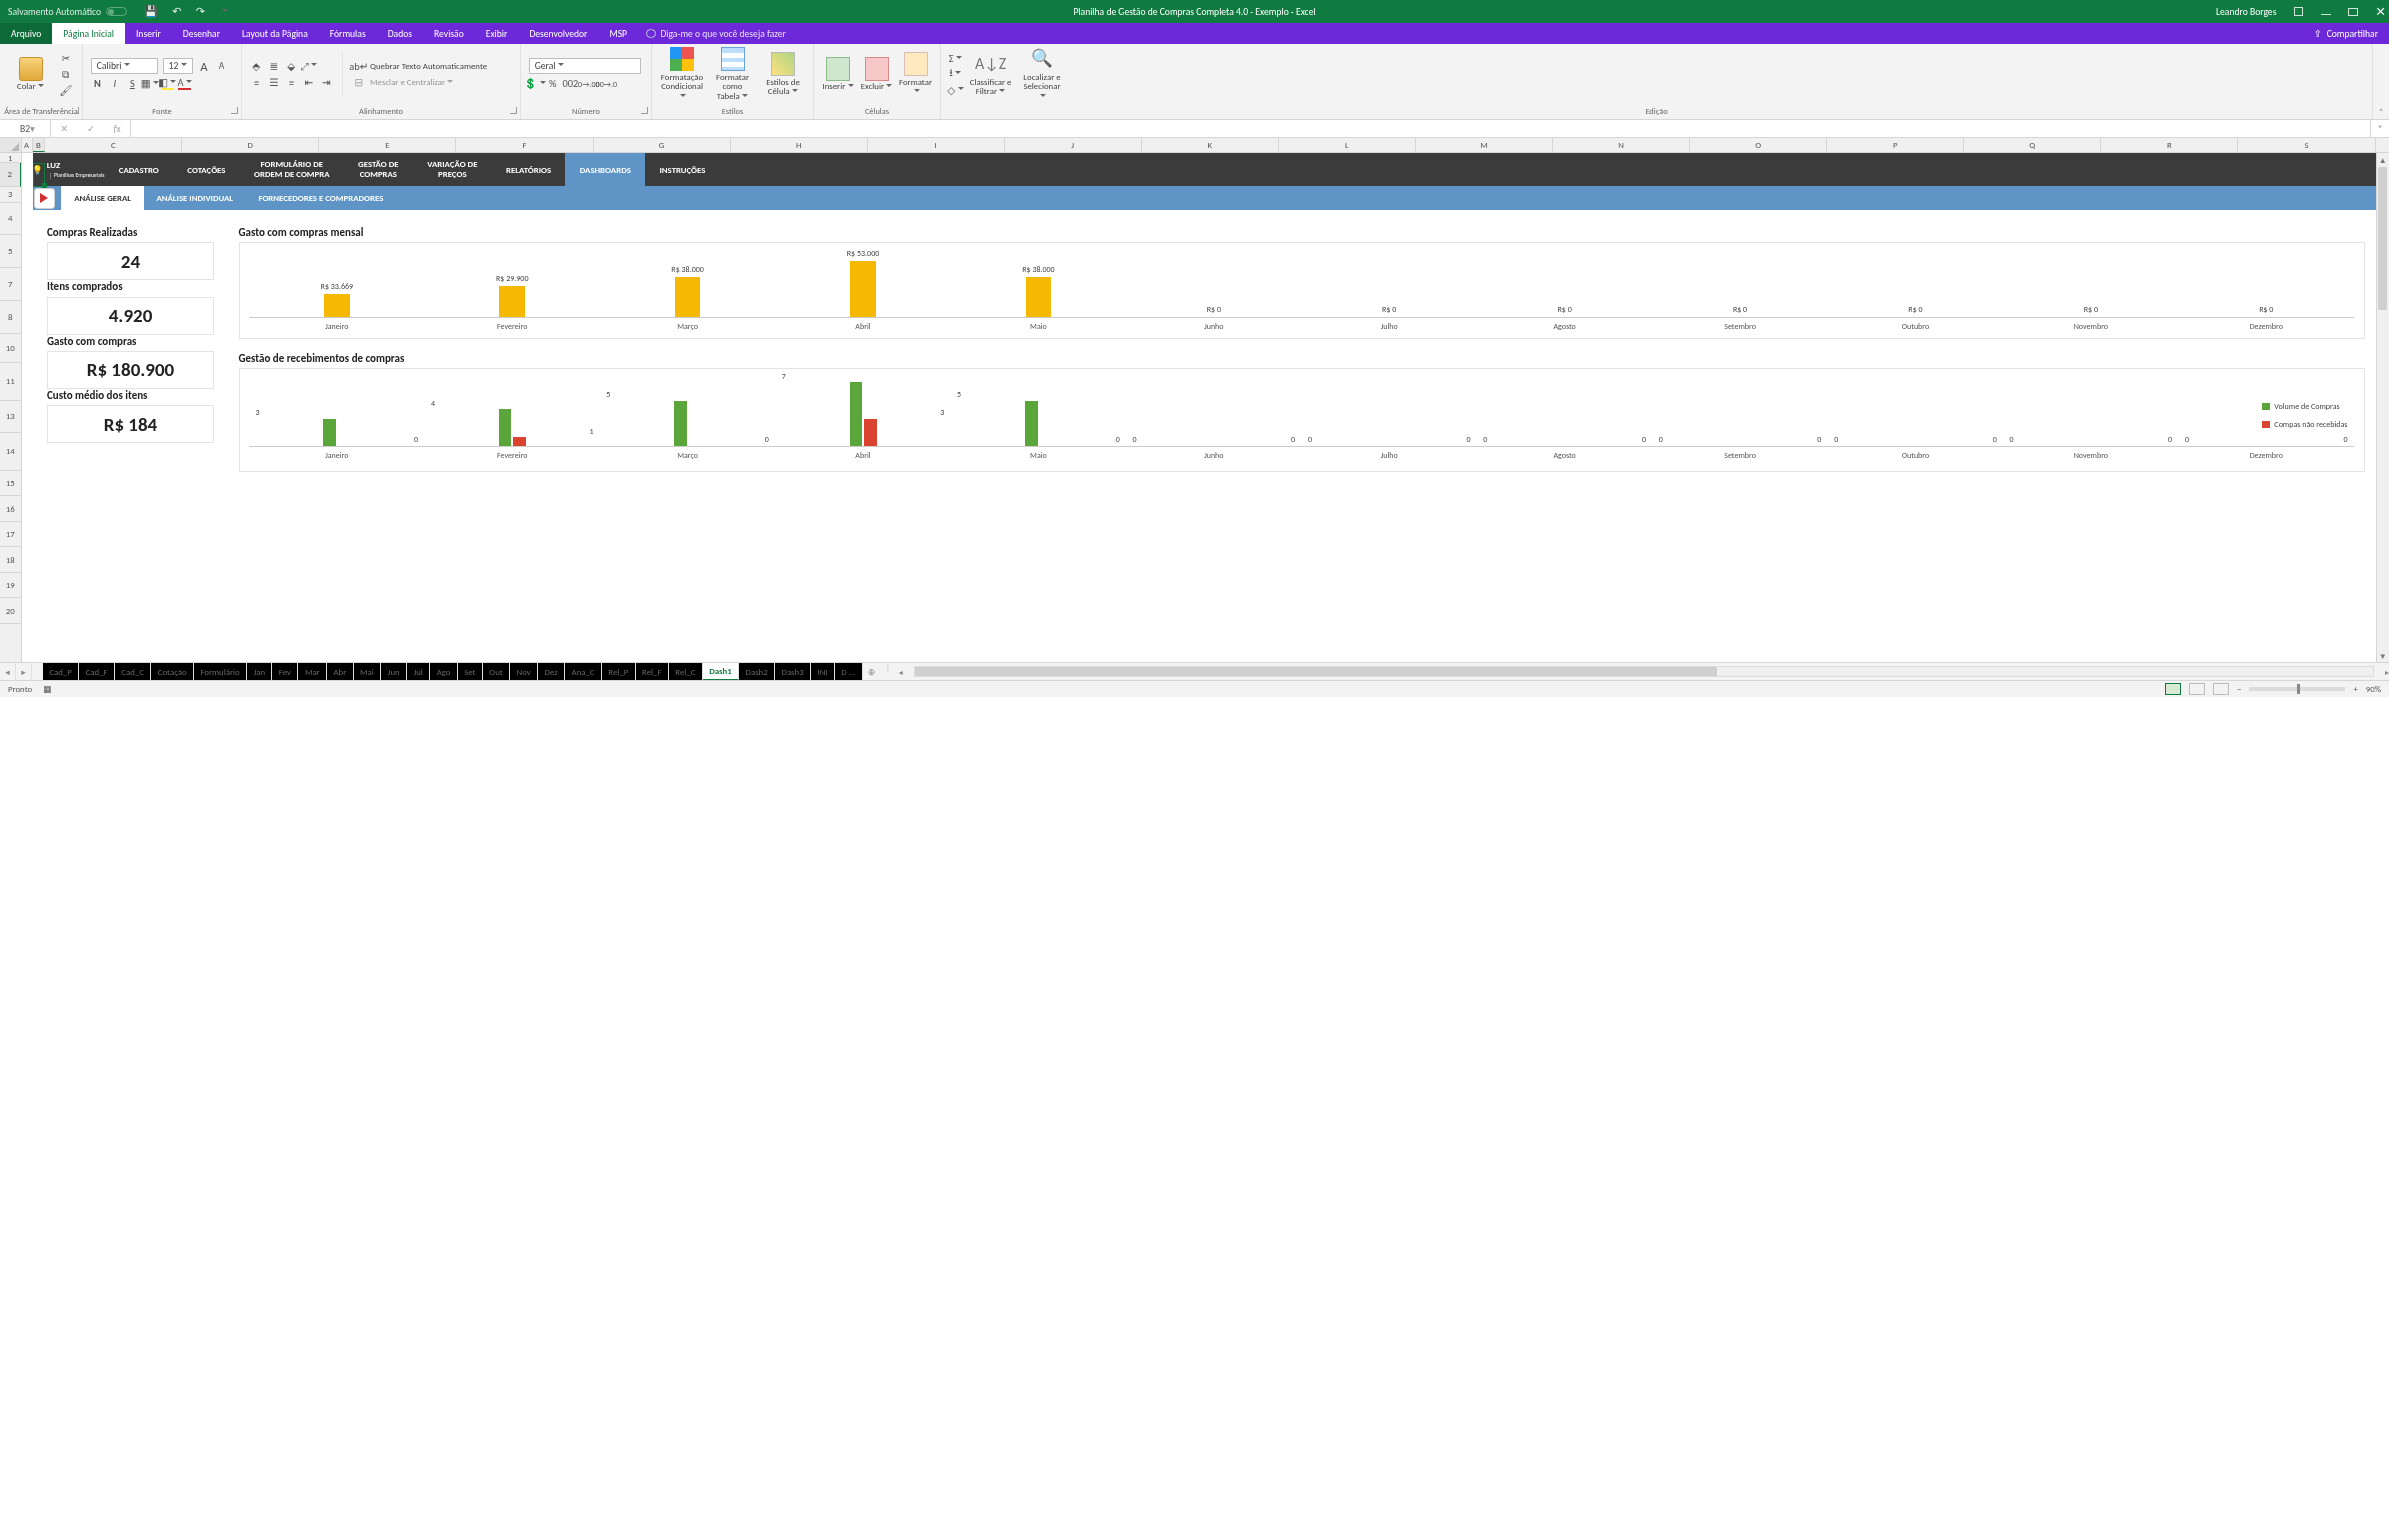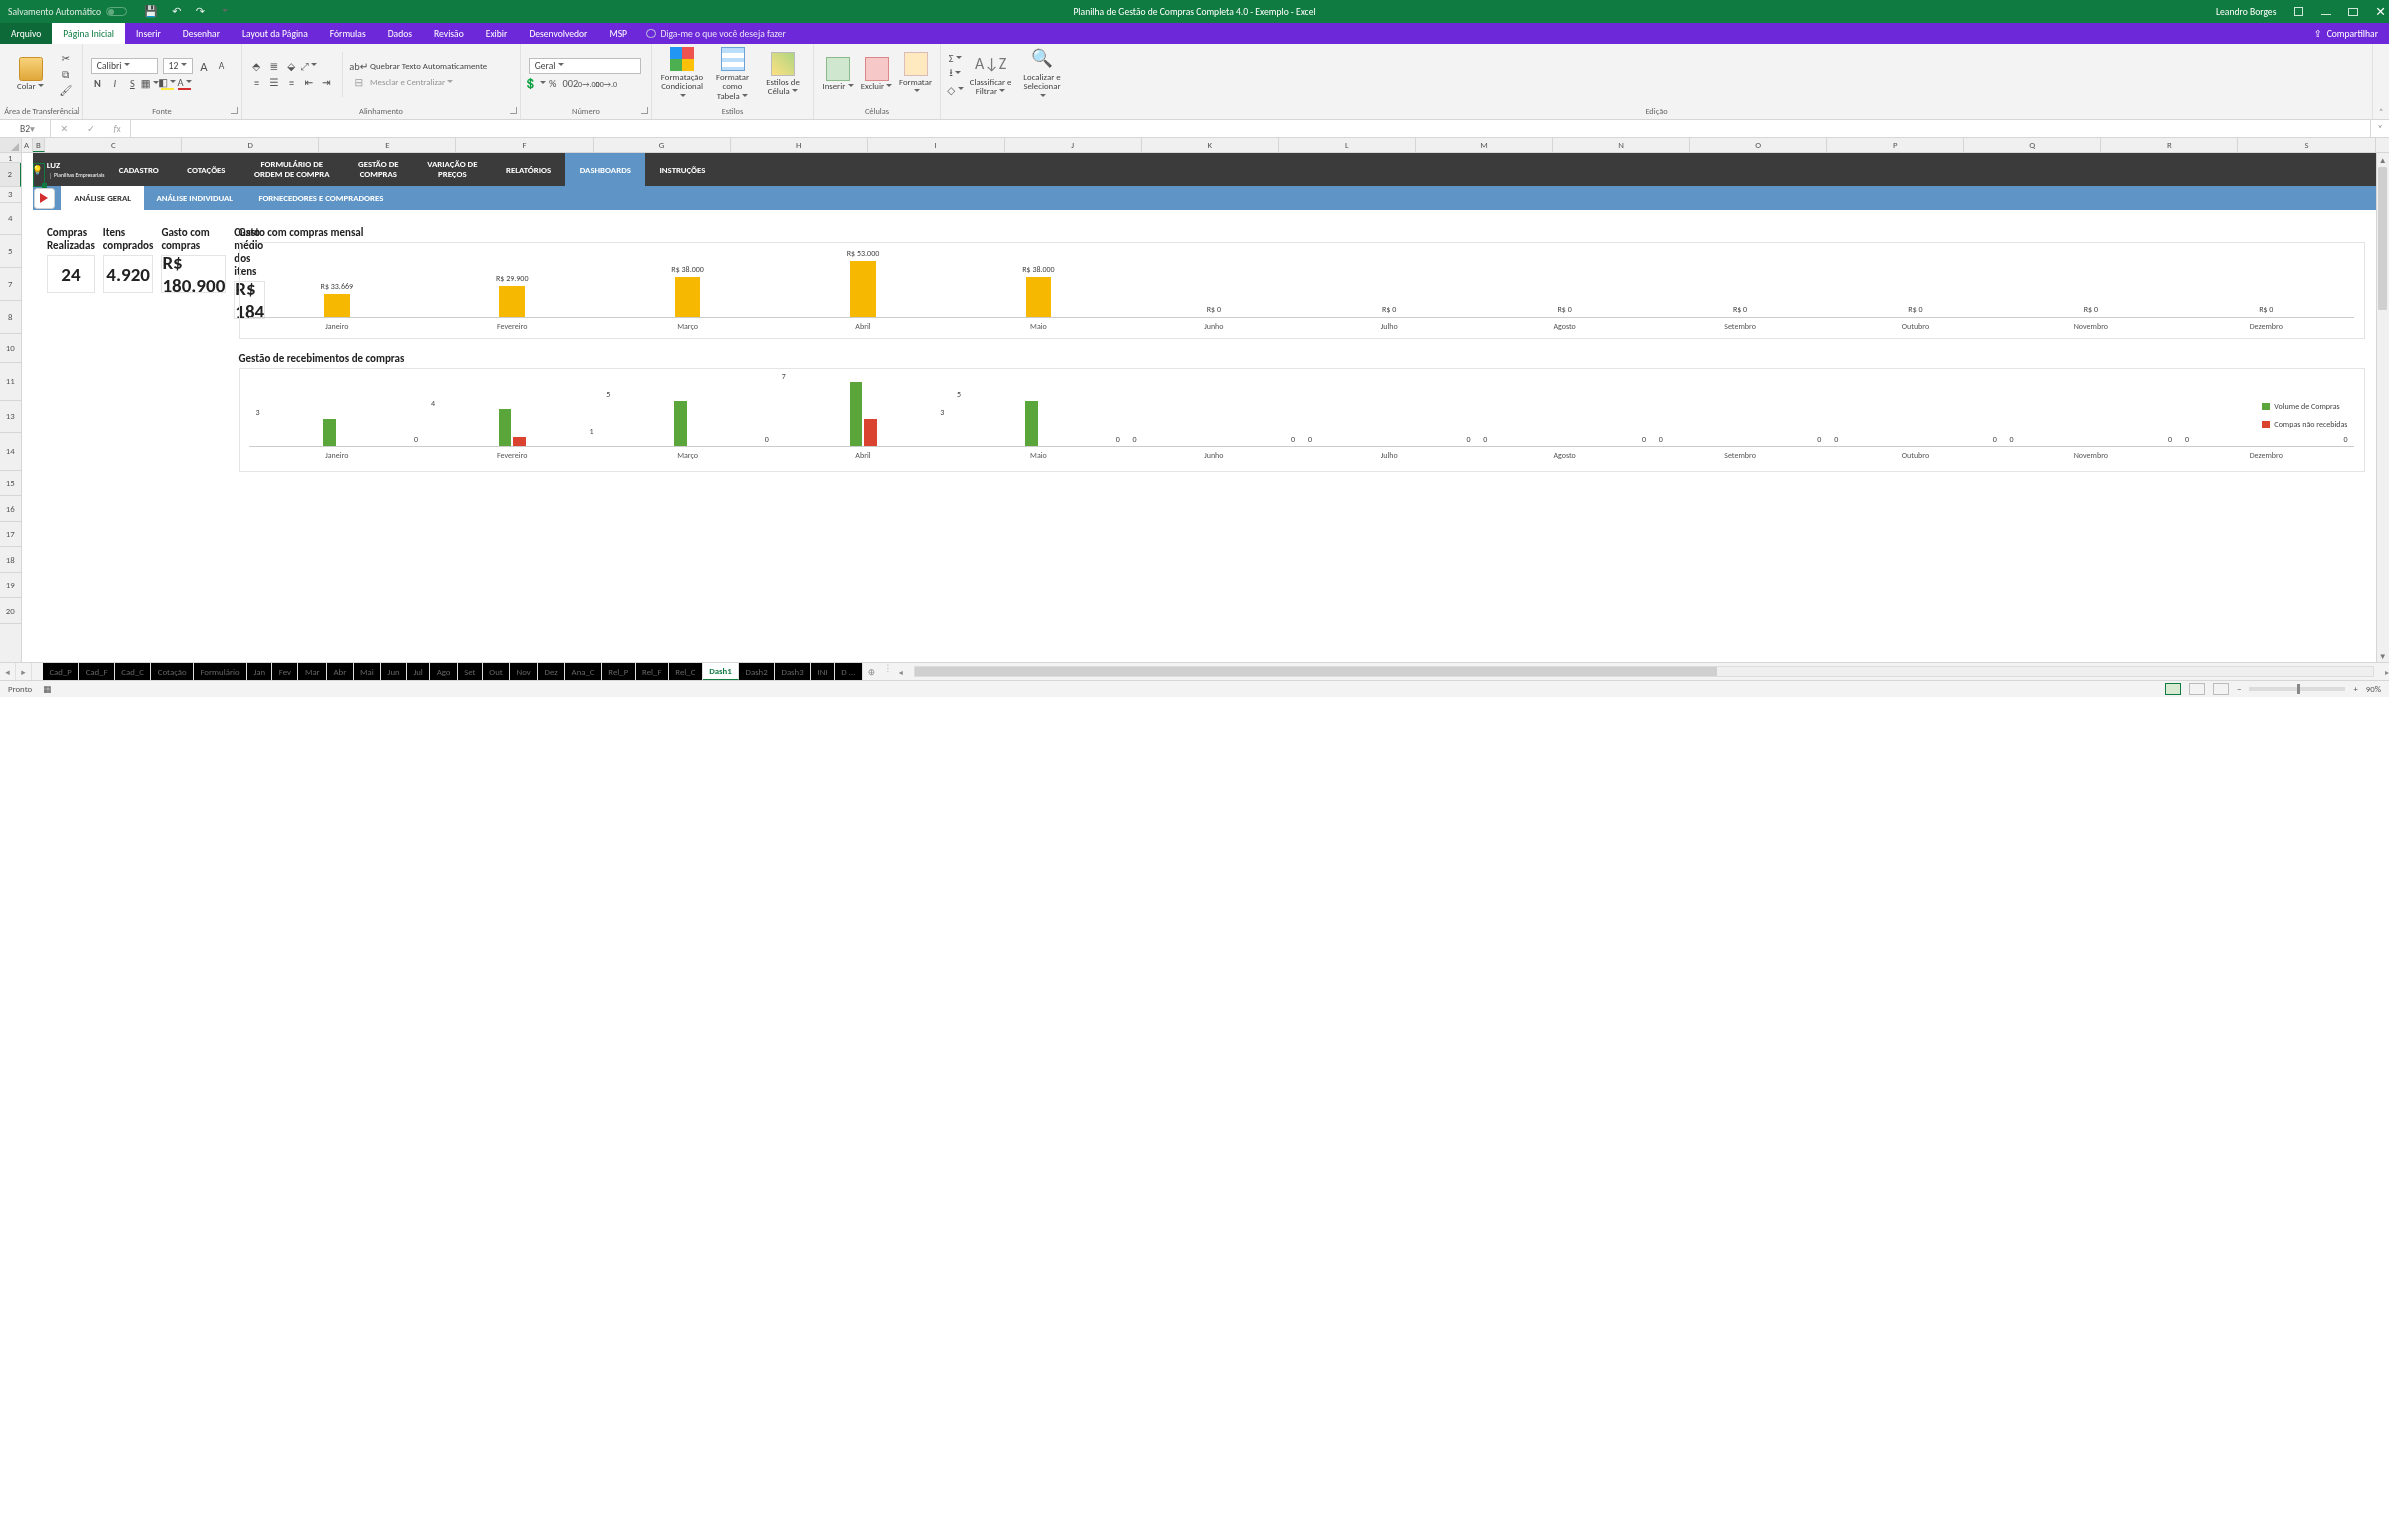--- a/index.html
+++ b/index.html
@@ -69,21 +69,21 @@
 .dash-hdr{height:33px;background:#3b3b3b;margin-left:11px;display:flex;align-items:center;color:#fff;font-size:8.8px;font-weight:600}
 .dash-hdr .logo{width:72px;display:flex;align-items:center;justify-content:center;gap:3.2px;font-weight:400}
 .dash-hdr .mitem{padding:0 14.3px;text-align:center;line-height:10.4px}
 .dash-hdr .mitem.two{line-height:9.6px}
 .dash-hdr .mitem.active{background:#5e95c6;height:100%;display:flex;align-items:center}
 .subnav{height:24px;background:#5e95c6;margin-left:11px;display:flex;align-items:center;color:#fff;font-size:8.8px;font-weight:600}
 .subnav .play{width:21px;height:21px;border-radius:3.2px;background:#fff;margin:0 6.4px 0 1.6px;display:flex;align-items:center;justify-content:center;border:0.8px solid #d0d0d0}
 .subnav .play::after{content:"";border:5.6px solid transparent;border-left:8.8px solid #d32f2f;margin-left:3.2px}
 .subnav .sitem{padding:0 12.7px;height:100%;display:flex;align-items:center}
 .subnav .sitem.active{background:#fff;color:#333}
-.kpis{position:absolute;left:25.5px;top:73px;width:167px;display:flex;flex-direction:row;gap:8px}
+.kpis{position:absolute;left:25.5px;top:73px;width:167px;display:flex;flex-direction:column;}
 .kpi .klabel{font-size:11px;font-weight:700;color:#222}
 .kpi .kval{border:0.8px solid #e4e4e4;height:38px;display:flex;align-items:center;justify-content:center;font-size:19px;font-weight:800;color:#222;margin-top:3.2px}
 .charts{position:absolute;left:217px;top:73px;right:11px;display:flex;flex-direction:column;gap:12.7px}
 .chart{border:0 solid #e4e4e4}
 .chart .ctitle{font-size:11px;font-weight:700;color:#222;margin-bottom:3.2px}
 .chart .plot{border:0.8px solid #e4e4e4;height:97px;position:relative;padding:4.8px 9.6px 3.2px}
 .bars{display:flex;height:57px;align-items:flex-end;border-bottom:0.8px solid #ccc;position:relative;margin-top:12.7px}
 .barcol{flex:1;display:flex;flex-direction:column;align-items:center;position:relative}
 .barcol .lbl{position:absolute;top:-12.7px;font-size:8px;color:#444;white-space:nowrap}
 .barcol .bar{width:25.5px;background:#f6b800}

